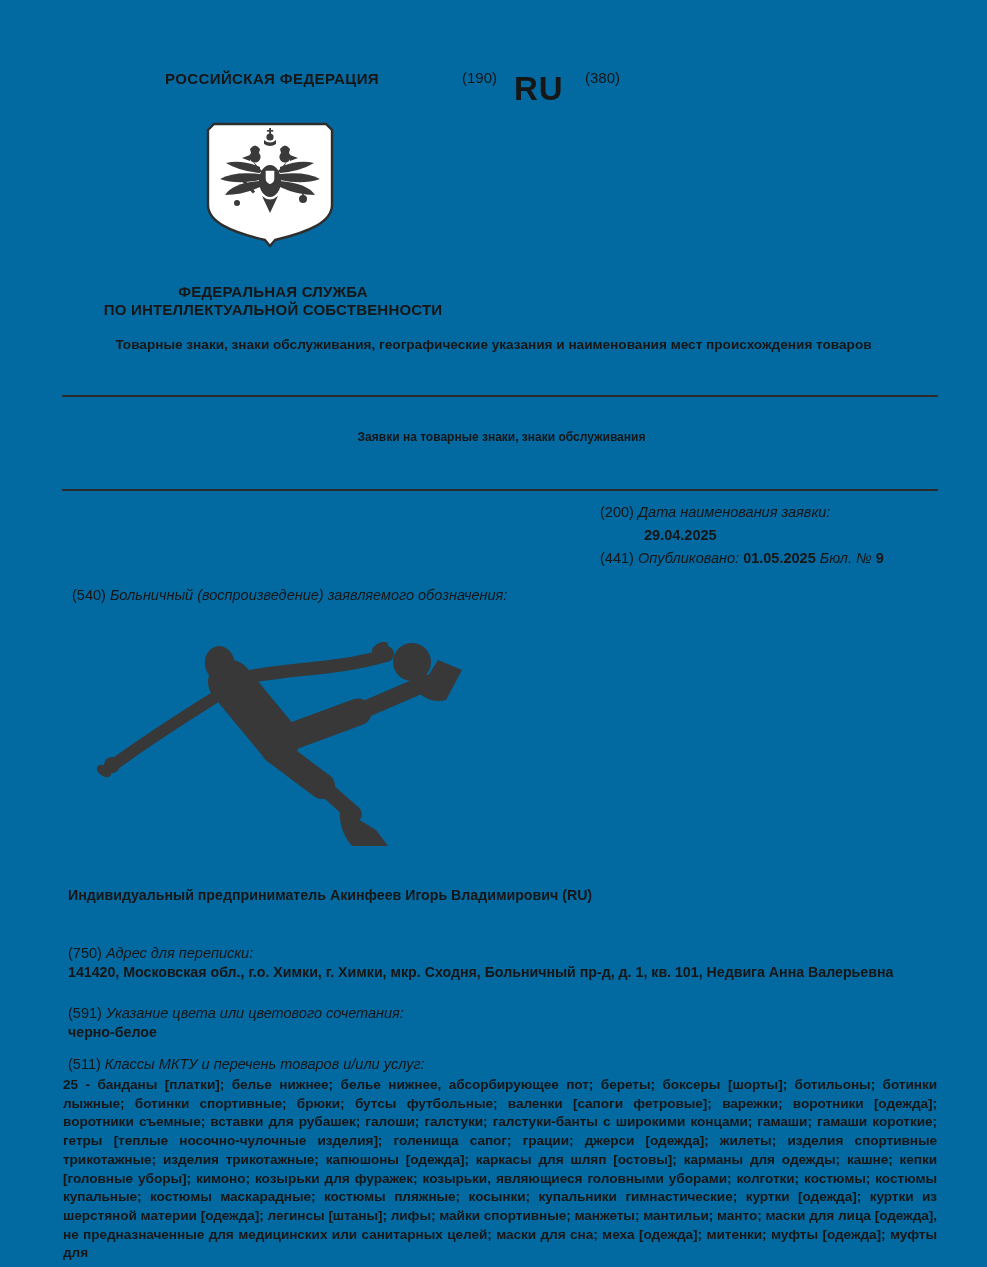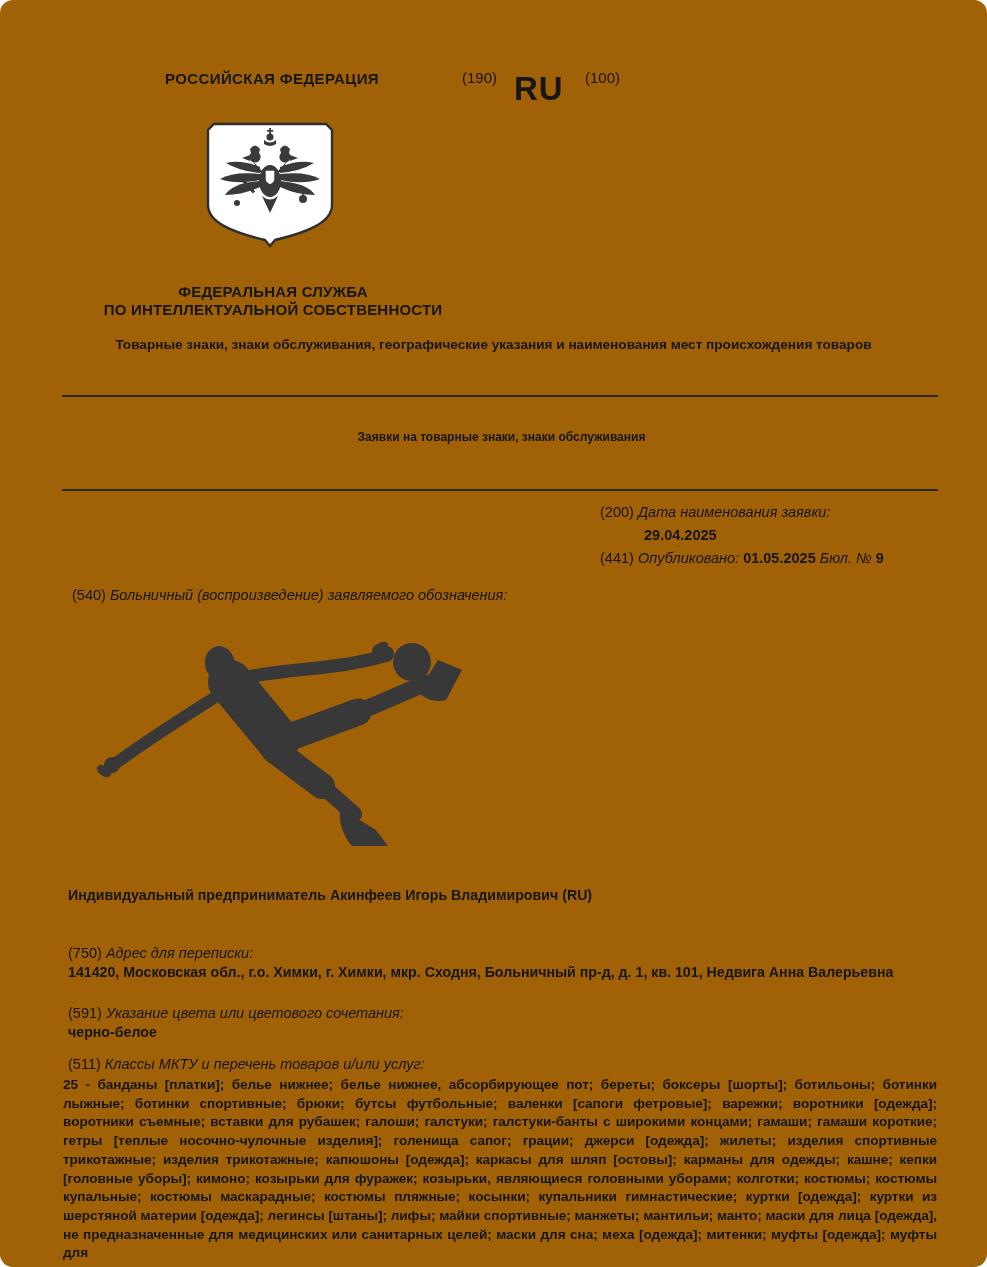--- a/index.html
+++ b/index.html
@@ -1,18 +1,18 @@
 <!DOCTYPE html>
 <html><head>
 <meta charset="utf-8">
 <style>
   html,body{margin:0;padding:0;background:#ffffff;}
   .page{
-    position:relative;width:987px;height:1267px;background:#a16207;
-    font-family:"Liberation Sans",sans-serif;color:#161616;overflow:hidden;border-radius:13px;
+    position:relative;width:987px;height:1267px;background:#0369a1;
+    font-family:"Liberation Sans",sans-serif;color:#161616;overflow:hidden;
   }
   .abs{position:absolute;}
   .b{font-weight:700;}
   .it{font-style:italic;}
   .num{font-style:normal;}
   .country{left:165px;top:70px;font-size:15px;font-weight:700;letter-spacing:.4px;}
   .inid190{left:462px;top:69px;font-size:15px;}
   .ru{left:514px;top:70px;font-size:33px;font-weight:800;letter-spacing:1px;}
   .inid210{left:585px;top:69px;font-size:15px;}
   .arms{left:203px;top:119px;width:134px;height:130px;}
@@ -37,21 +37,21 @@
          line-height:18.7px;text-align:justify;overflow:hidden;letter-spacing:-0.05px;}
 </style>
 </head>
 <body>
 
 <div class="page">
 
   <div class="abs country">РОССИЙСКАЯ ФЕДЕРАЦИЯ</div>
   <div class="abs inid190">(190)</div>
   <div class="abs ru">RU</div>
-  <div class="abs inid210">(100)</div>
+  <div class="abs inid210">(380)</div>
 
   <div class="abs arms">
     <svg width="134" height="130" viewBox="0 0 134 130">
       <path d="M5,11 L11,5 L123,5 L129,11 L129,86 C129,103 106,113 72,121 L67,127 L62,121 C28,113 5,103 5,86 Z" fill="#ffffff" stroke="#2e2e2e" stroke-width="2.4"></path>
       <g fill="#3a3a3a" stroke="none">
         <rect x="66.2" y="9" width="1.8" height="6"></rect>
         <rect x="63.9" y="11" width="6.4" height="1.6"></rect>
         <circle cx="67" cy="18" r="3.6"></circle>
         <path d="M61,21 Q67,26 73,21 L73,25 Q67,29 61,25 Z"></path>
         <path d="M47,30 q5,-7 10,0 l-1,4 l-8,0 z"></path>

